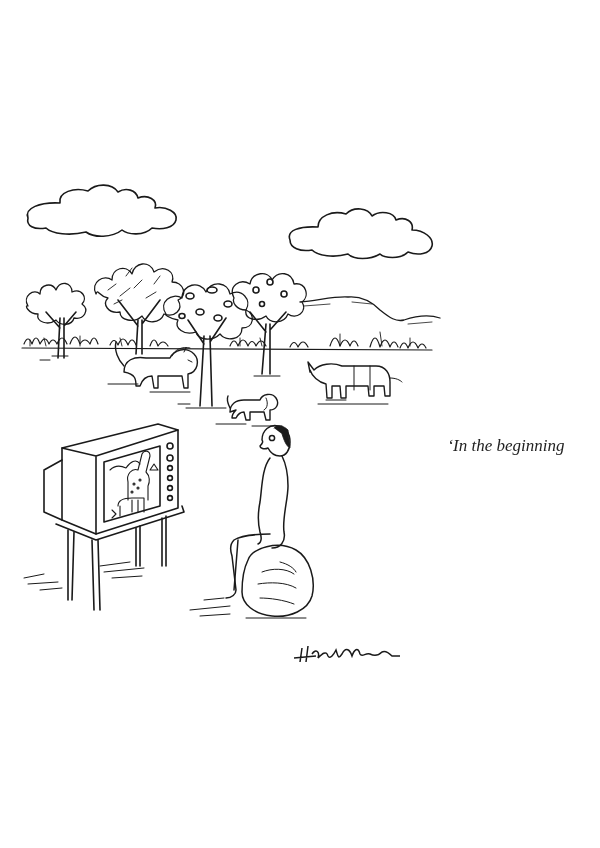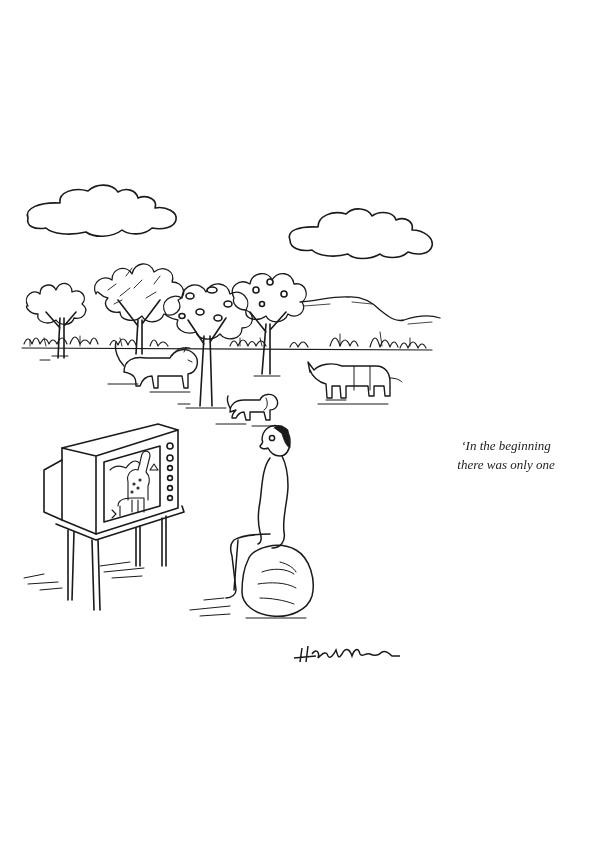--- a/index.html
+++ b/index.html
@@ -4,21 +4,21 @@
   <style>
     html, body { margin: 0; padding: 0; background: #ffffff; }
     body { width: 600px; height: 848px; position: relative; overflow: hidden; }
     .canvas { position: absolute; left: 0; top: 0; width: 600px; height: 848px; }
     .art { position: absolute; left: 0; top: 0; width: 600px; height: 848px; }
     .art * { stroke-linecap: round; stroke-linejoin: round; }
     .caption {
       position: absolute; left: 418px; top: 436px; width: 176px;
       text-align: center;
       font-family: "Liberation Serif", "DejaVu Serif", serif;
-      font-style: italic; font-size: 13px; line-height: 19px; color: #222;
+      font-style: italic; font-size: 17px; line-height: 19px; color: #222;
     }
     .caption span { display: block; }
     .signature {
       position: absolute; left: 292px; top: 640px; width: 110px; height: 26px;
     }
   </style>
 </head>
 <body>
 
 <div class="canvas">
@@ -157,21 +157,20 @@
       <path d="M248 560 c 4 -12 30 -20 48 -10 c 14 8 20 30 16 46 c -4 14 -22 22 -40 20 c -18 -2 -30 -12 -30 -24 c 0 -12 2 -24 6 -32 z"></path>
       <path d="M262 572 c 10 -4 24 -4 32 2 M 258 584 c 12 -2 28 -2 38 4 M 260 598 c 10 0 24 2 34 6 M 280 562 c 8 2 14 6 16 10" stroke-width="1"></path>
 
       <path d="M204 600 l 20 -2 M 190 610 l 40 -4 M 200 616 l 30 -2 M 246 618 l 60 0" stroke-width="1"></path>
     </g>
 
   </svg>
 
   <div class="caption">
     <span>‘In the beginning</span>
-    <span>there was only one</span>
   </div>
 
   <div class="signature">
     <svg viewBox="0 0 110 26" width="110" height="26" fill="none" stroke="#1a1a1a" stroke-width="1.5">
       <path d="M2 18 L 24 16 M 10 8 L 8 22 M 16 6 L 14 22 M 20 14 c 4 -6 8 -2 6 4 c 4 -4 8 -8 10 -2 c 2 4 6 -2 8 -6 c 2 6 2 10 6 4 c 4 -8 8 -4 10 2 c 2 -6 6 -10 8 -2 c 2 4 6 -2 10 0 c 4 2 8 2 12 -2 c 4 -2 8 2 10 4 l 8 0"></path>
     </svg>
     
   </div>
 
 </div>

